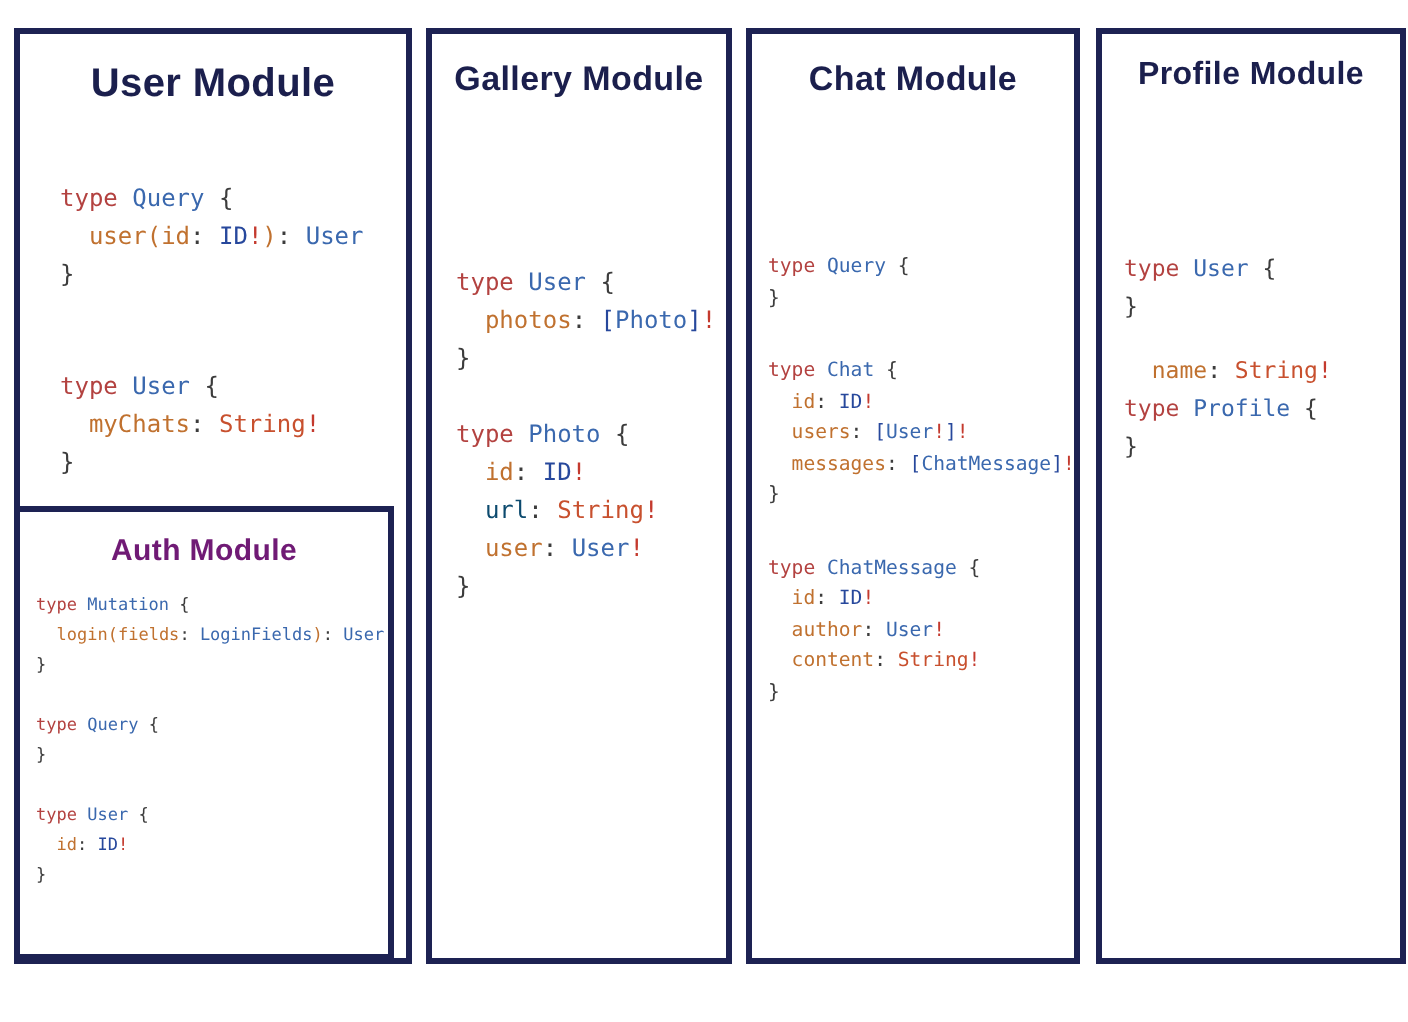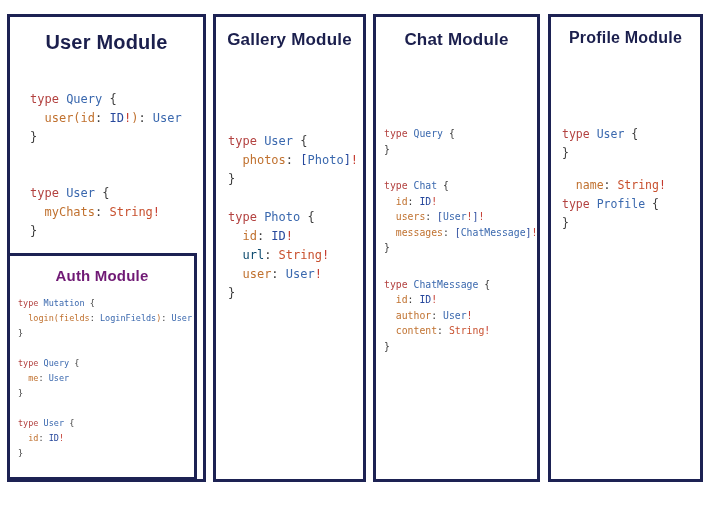--- a/index.html
+++ b/index.html
@@ -120,21 +120,20 @@
   <section class="panel p-auth" style="border-color: rgb(29, 34, 83);">
     <h2 class="ptitle" style="color: #701a75;">Auth Module</h2>
     <div class="code">
         <div class="blk">
           <div class="line"><span style="color: rgb(179, 66, 64);">type </span><span style="color: rgb(58, 104, 174);">Mutation </span><span style="color: rgb(60, 60, 60);">{</span></div>
           <div class="line"><span style="color: rgb(60, 60, 60);">  </span><span style="color: rgb(192, 113, 47);">login(</span><span style="color: rgb(192, 113, 47);">fields</span><span style="color: rgb(60, 60, 60);">: </span><span style="color: rgb(58, 104, 174);">LoginFields</span><span style="color: rgb(192, 113, 47);">)</span><span style="color: rgb(60, 60, 60);">: </span><span style="color: rgb(58, 104, 174);">User</span></div>
           <div class="line"><span style="color: rgb(60, 60, 60);">}</span></div>
         </div>
         <div class="blk">
           <div class="line"><span style="color: rgb(179, 66, 64);">type </span><span style="color: rgb(58, 104, 174);">Query </span><span style="color: rgb(60, 60, 60);">{</span></div>
-          <div class="line"><span style="color: rgb(60, 60, 60);">  </span><span style="color: rgb(192, 113, 47);">me</span><span style="color: rgb(60, 60, 60);">: </span><span style="color: rgb(58, 104, 174);">User</span></div>
           <div class="line"><span style="color: rgb(60, 60, 60);">}</span></div>
         </div>
         <div class="blk">
           <div class="line"><span style="color: rgb(179, 66, 64);">type </span><span style="color: rgb(58, 104, 174);">User </span><span style="color: rgb(60, 60, 60);">{</span></div>
           <div class="line"><span style="color: rgb(60, 60, 60);">  </span><span style="color: rgb(192, 113, 47);">id</span><span style="color: rgb(60, 60, 60);">: </span><span style="color: rgb(39, 72, 156);">ID</span><span style="color: rgb(196, 58, 46);">!</span></div>
           <div class="line"><span style="color: rgb(60, 60, 60);">}</span></div>
         </div>
       </div>
   </section>
 

